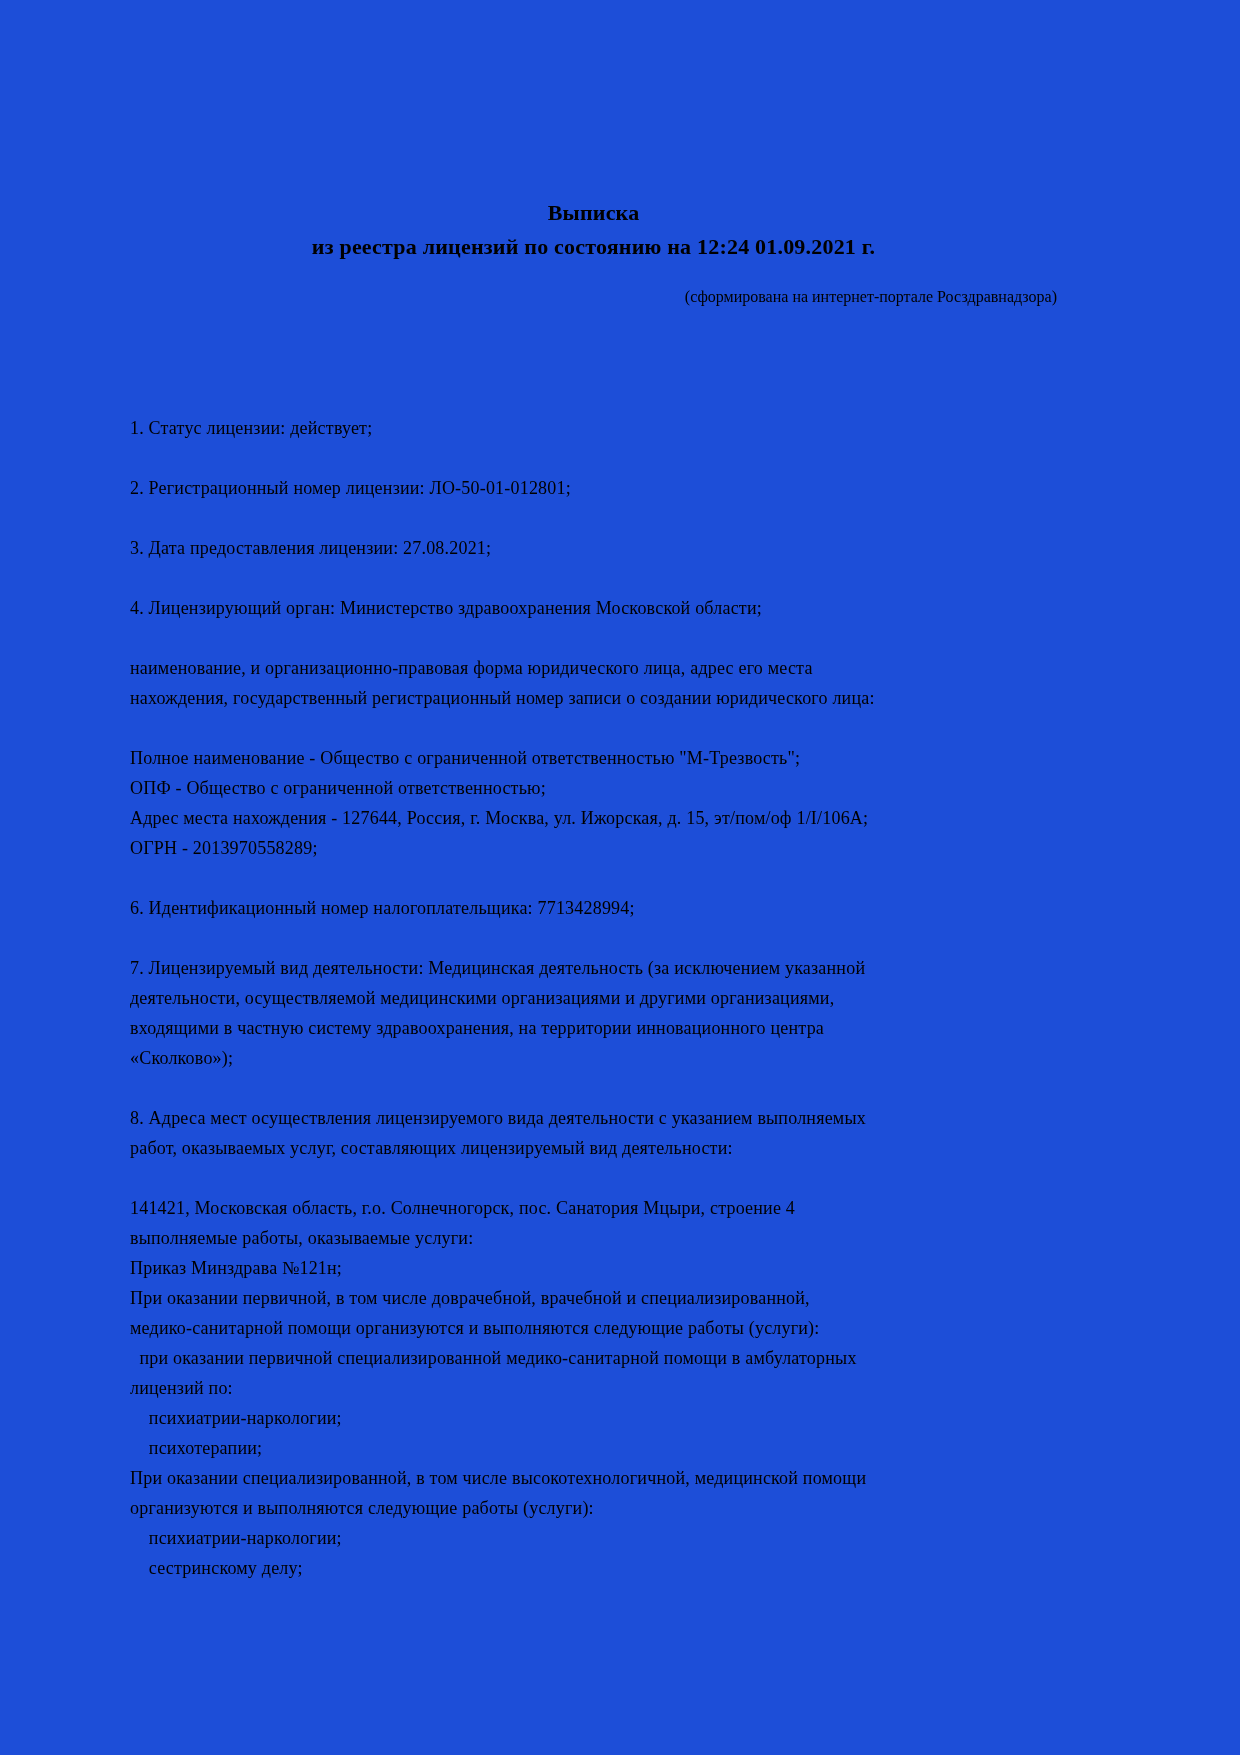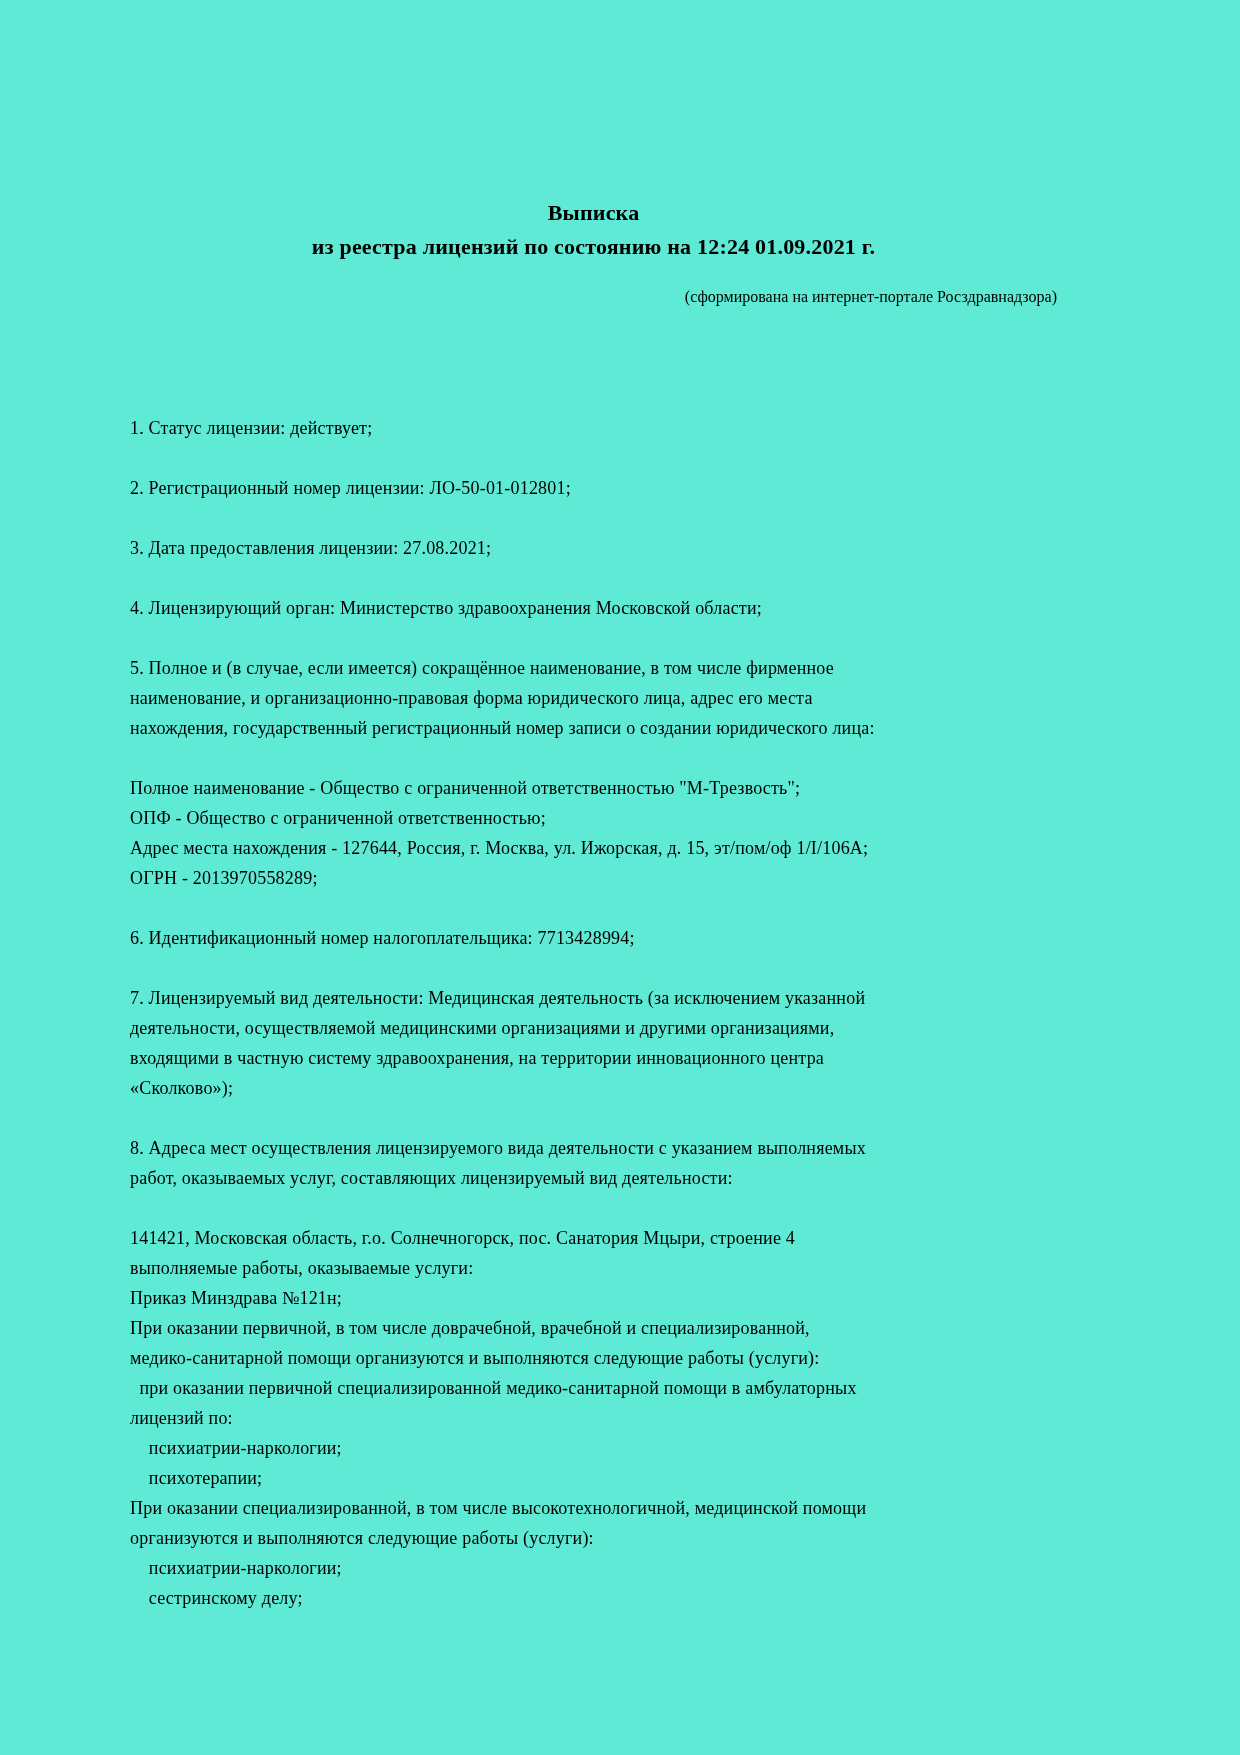--- a/index.html
+++ b/index.html
@@ -4,21 +4,21 @@
 <style>
   html, body {
     margin: 0;
     padding: 0;
     background: #ffffff;
   }
   .page {
     position: relative;
     width: 1240px;
     height: 1755px;
-    background: #5eead4;
+    background: #1d4ed8;
     color: #000000;
     font-family: "Liberation Serif", "DejaVu Serif", serif;
     overflow: hidden;
     box-sizing: border-box;
   }
   .title-block {
     margin: 196px 183px 0 130px;
     text-align: center;
     font-weight: bold;
     font-size: 22px;
@@ -56,21 +56,20 @@
 
   <div class="doc-body" id="doc-body">
       <div class="line">1. Статус лицензии: действует;</div>
       <div class="line"></div>
       <div class="line">2. Регистрационный номер лицензии: ЛО-50-01-012801;</div>
       <div class="line"></div>
       <div class="line">3. Дата предоставления лицензии: 27.08.2021;</div>
       <div class="line"></div>
       <div class="line">4. Лицензирующий орган: Министерство здравоохранения Московской области;</div>
       <div class="line"></div>
-      <div class="line">5. Полное и (в случае, если имеется) сокращённое наименование, в том числе фирменное</div>
       <div class="line">наименование, и организационно-правовая форма юридического лица, адрес его места</div>
       <div class="line">нахождения, государственный регистрационный номер записи о создании юридического лица:</div>
       <div class="line"></div>
       <div class="line">Полное наименование - Общество с ограниченной ответственностью "М-Трезвость";</div>
       <div class="line">ОПФ - Общество с ограниченной ответственностью;</div>
       <div class="line">Адрес места нахождения - 127644, Россия, г. Москва, ул. Ижорская, д. 15, эт/пом/оф 1/I/106А;</div>
       <div class="line">ОГРН - 2013970558289;</div>
       <div class="line"></div>
       <div class="line">6. Идентификационный номер налогоплательщика: 7713428994;</div>
       <div class="line"></div>

